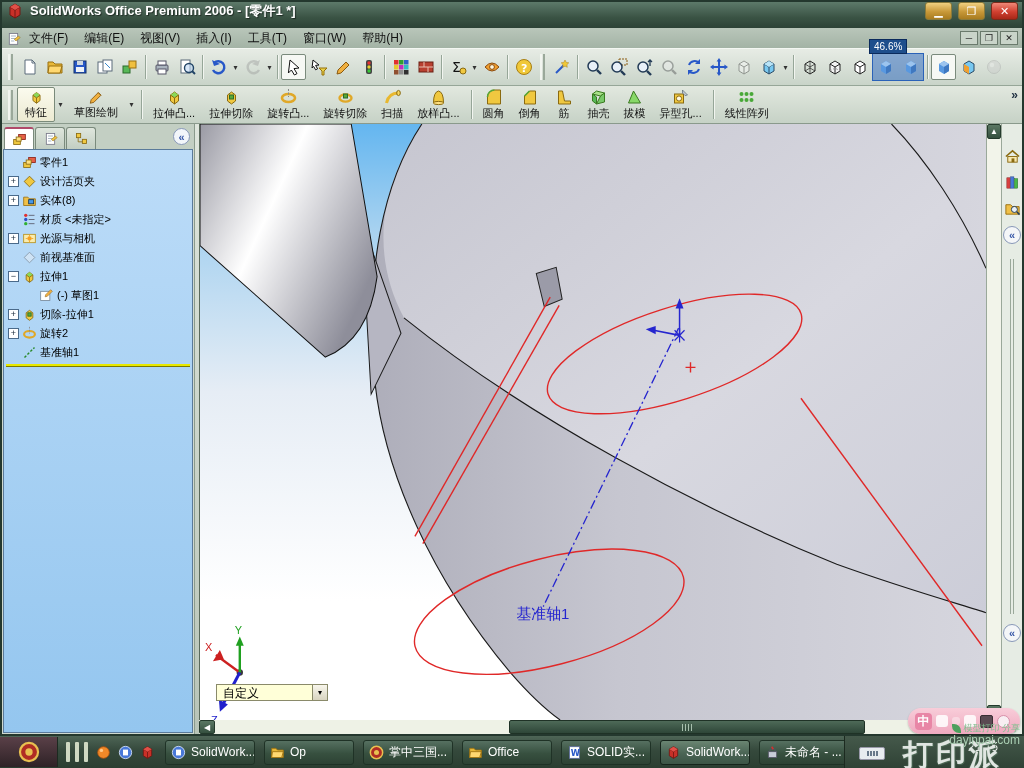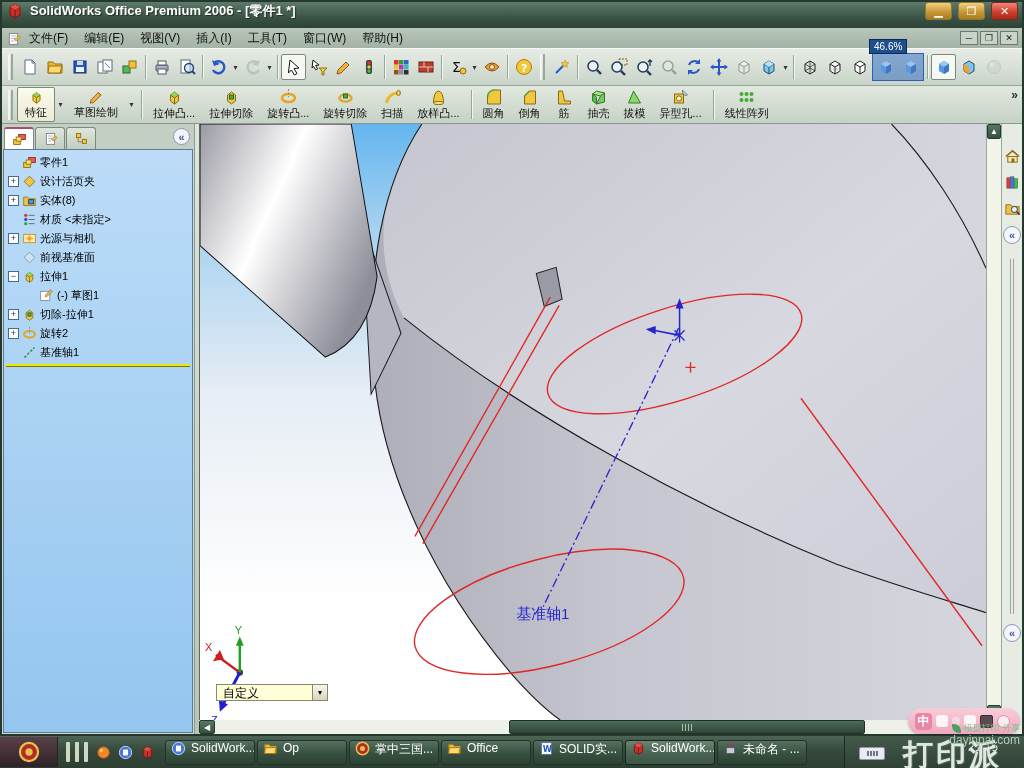--- a/index.html
+++ b/index.html
@@ -103,22 +103,22 @@
   .sttext{position:absolute;right:112px;top:4px;white-space:nowrap}
   
   #taskbar{position:absolute;left:0;top:736px;width:1024px;height:32px;
     background:linear-gradient(#4e6556,#35493c 45%,#2b3e31);display:flex;align-items:center}
   .startcrest{width:58px;height:30px;display:flex;align-items:center;justify-content:center;
     background:linear-gradient(#5a4048,#2e2226);border-right:1px solid #1c2a20}
   .qgrip{display:flex;gap:5px;margin:0 8px}
   .qgrip i{display:block;width:4px;height:20px;background:#cfd8c2;border-radius:1px}
   .qlicons{display:flex;gap:7px;align-items:center;margin-right:10px}
   .qlicons .ic{width:15px;height:15px}
-  .tkbtn{width:90px;height:25px;margin-right:2px;border-radius:3px;border:1px solid #1f3226;
-    background:linear-gradient(#567061,#37503f 55%,#2d4234);display:flex;gap:5px;
+  .tkbtn{width:90px;height:25px;margin-right:9px;border-radius:3px;border:1px solid #1f3226;
+    background:linear-gradient(#567061,#37503f 55%,#2d4234);display:flex;align-items:center;gap:5px;
     padding:0 5px;color:#fff;font-size:12px;white-space:nowrap;overflow:hidden}
   .tkbtn.active{background:linear-gradient(#6a8572,#4a6454 55%,#3c5546);border-color:#16251b}
   .tkbtn .ic{width:15px;height:15px;flex:0 0 15px}
   .tray{position:absolute;right:0;top:0;height:32px;width:180px;
     background:linear-gradient(#45594b,#2f4235);border-left:1px solid #1c2a20}
   .kbicon{position:absolute;left:14px;top:11px;width:26px;height:13px;background:#e8ecf0;border:1px solid #99a;
     border-radius:2px;display:flex;align-items:center;justify-content:center;gap:1px}
   .kbicon i{display:block;width:2px;height:5px;background:#68788a}
   .clock{position:absolute;right:26px;top:4px;color:#fff;font-size:12px}
   

